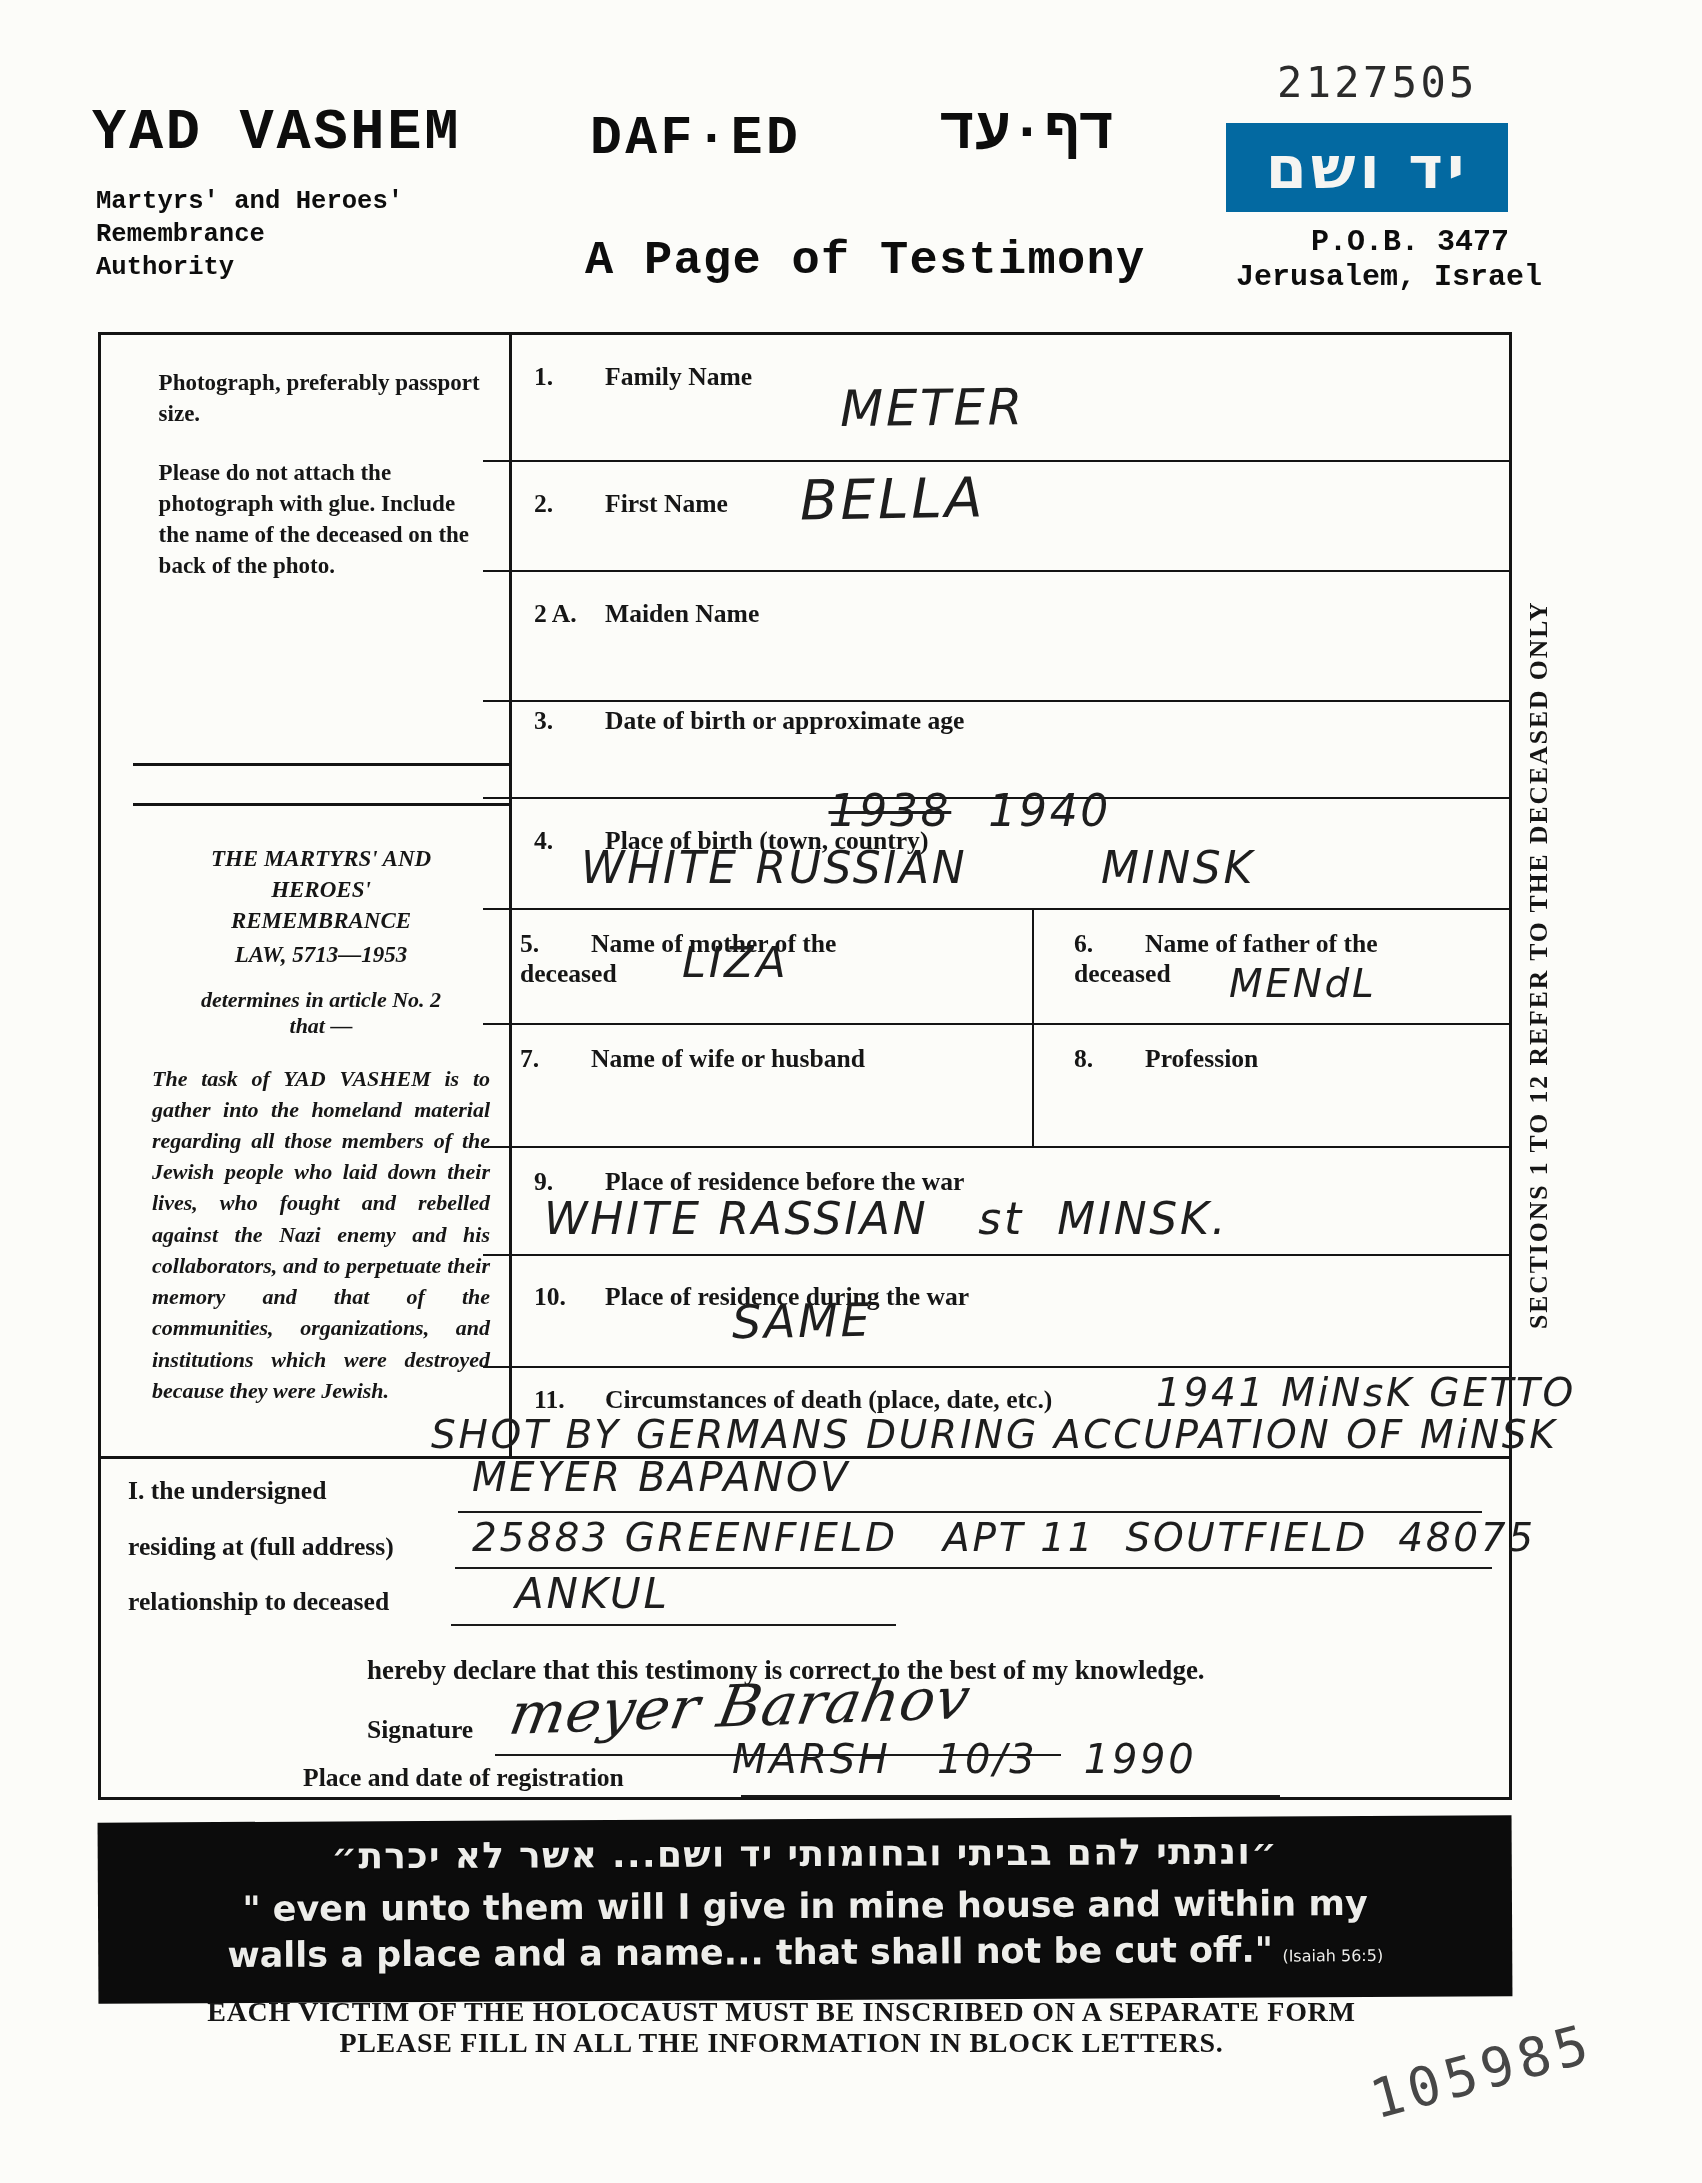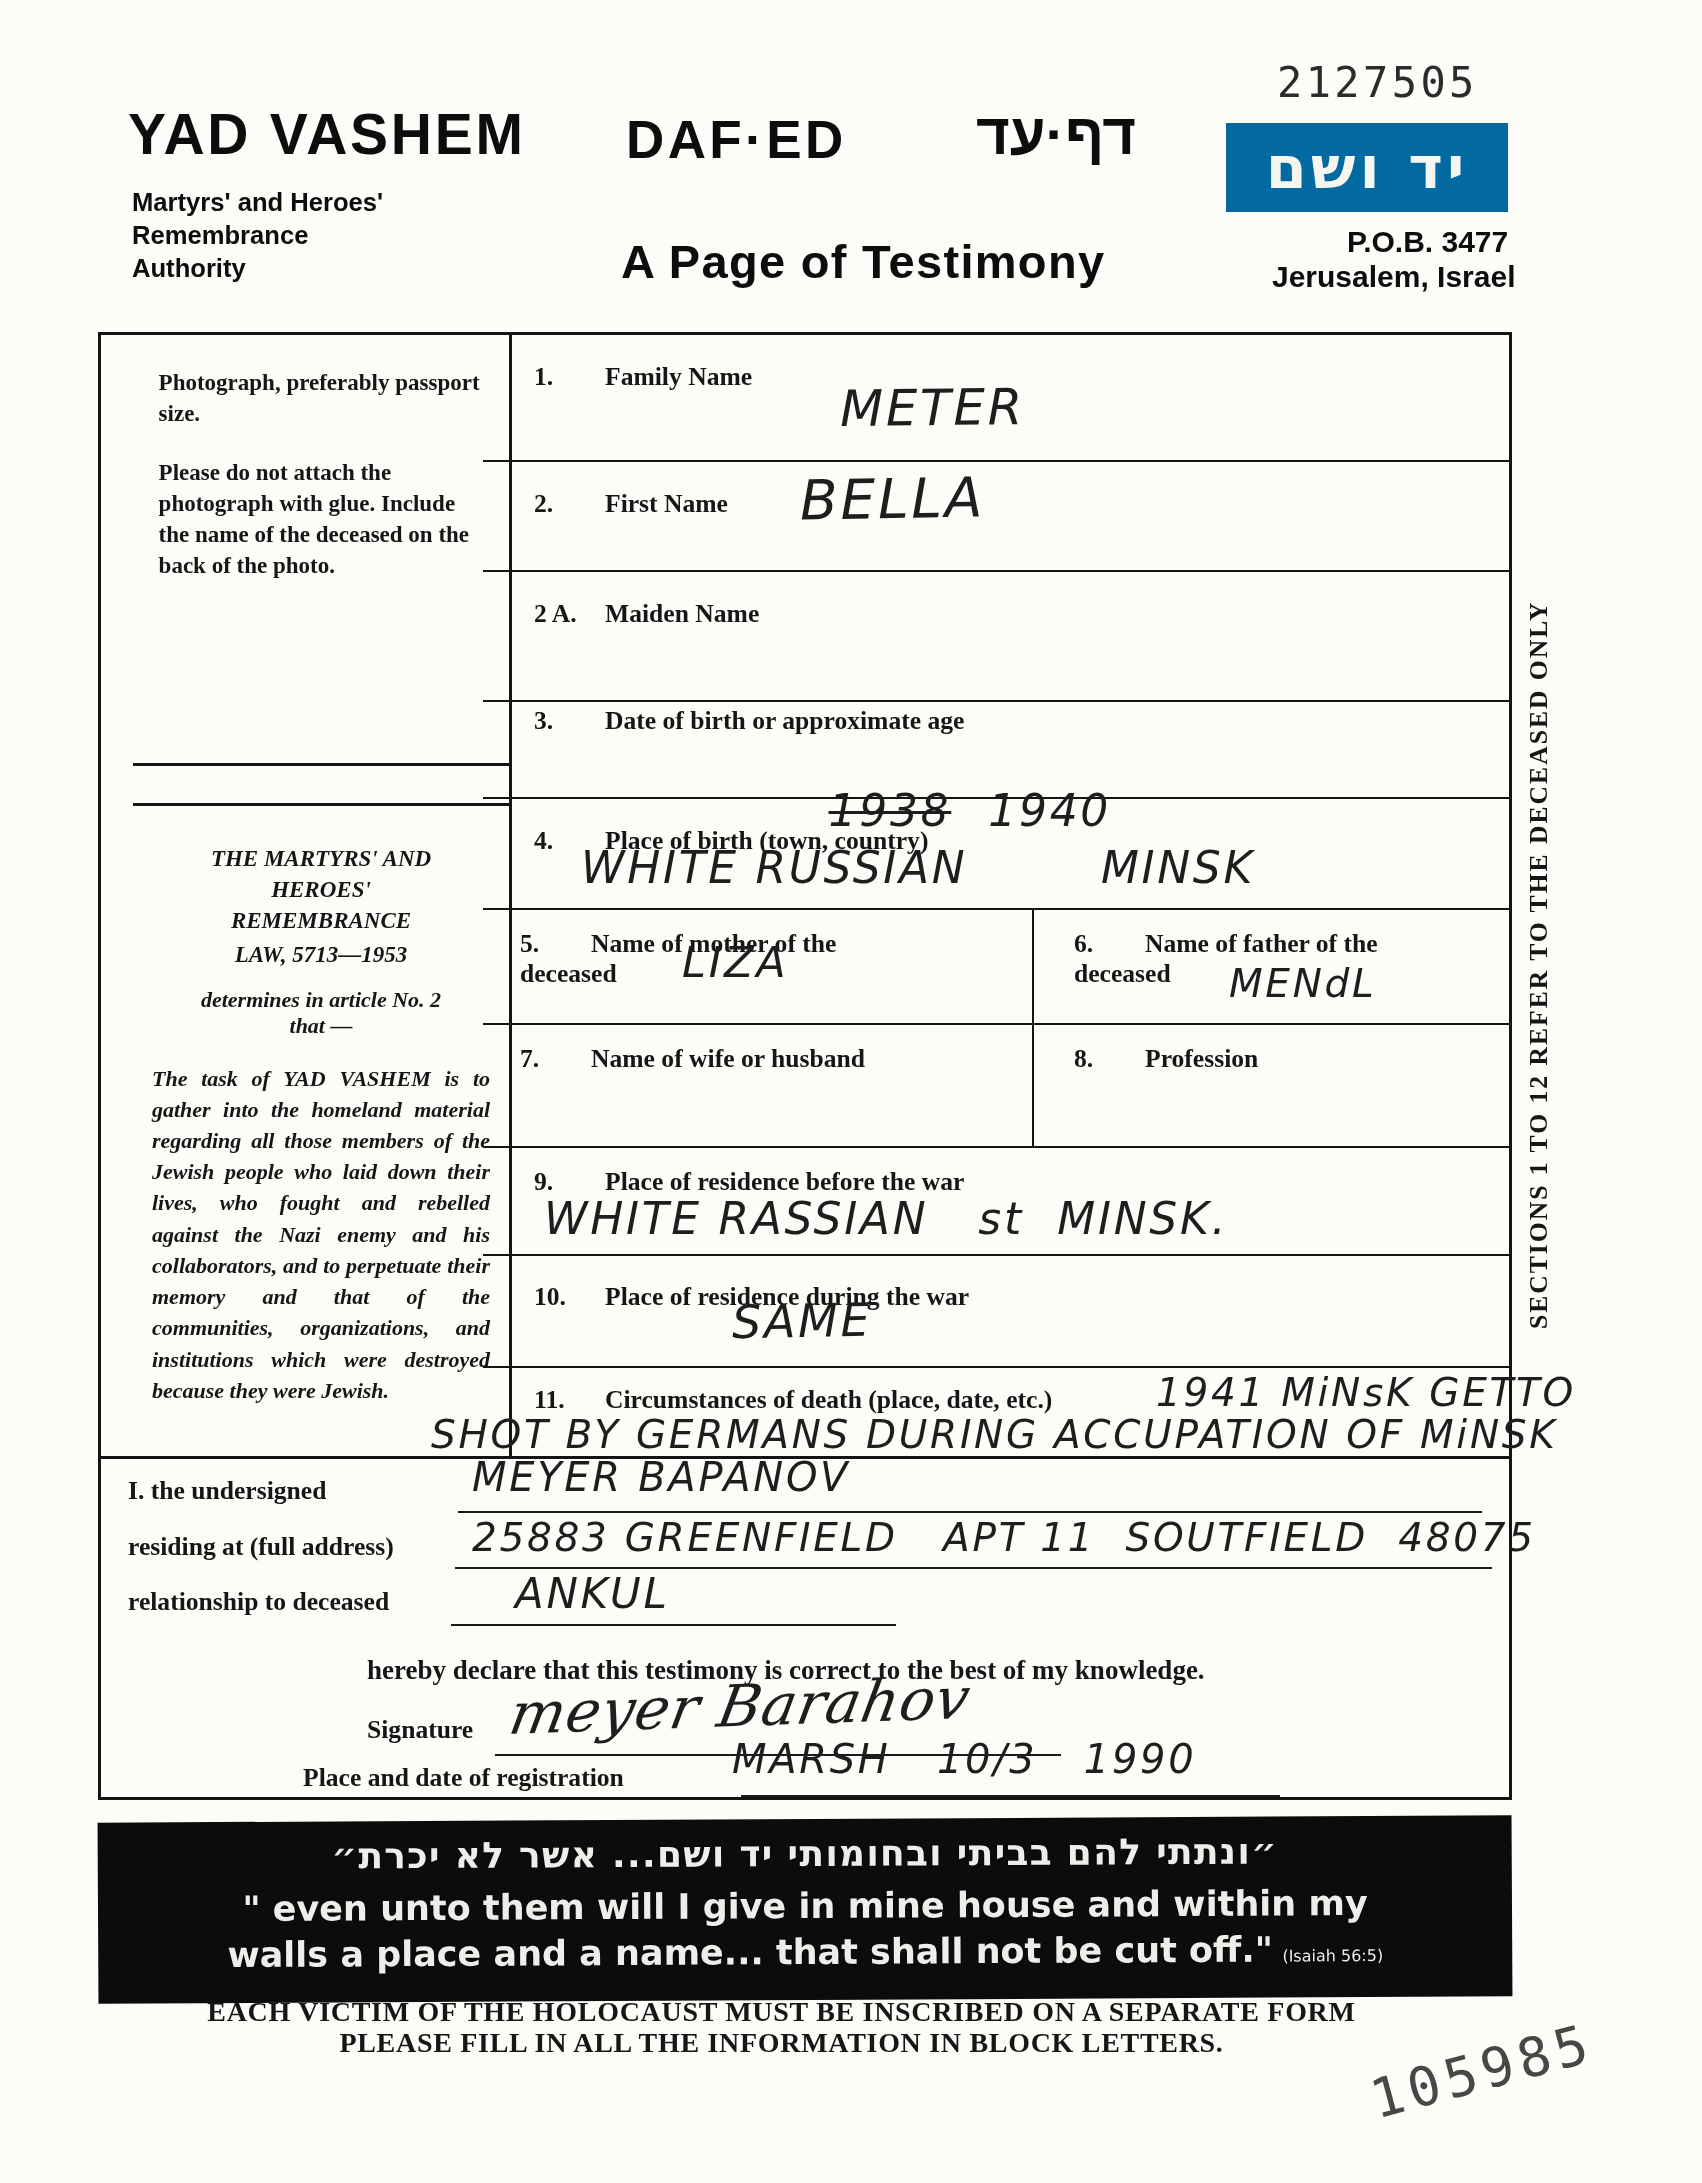--- a/index.html
+++ b/index.html
@@ -7,21 +7,21 @@
     .page {
       position: relative;
       width: 1702px; height: 2183px;
       background: #fcfcf9;
       font-family: "Liberation Serif", serif;
       color: #161616;
       overflow: hidden;
       margin: 0 auto;
     }
     .abs { position: absolute; }
-    .sans { font-family: Liberation Sans, sans-serif; margin-left: 36px; }
+    .sans { font-family: Liberation Mono, monospace; }
 
     
     .org-name   { left: 92px; top: 101px; font-size: 57px; font-weight: bold; letter-spacing: 2.7px; color: #0d0d0d; }
     .org-sub    { left: 96px; top: 186px; font-size: 25.6px; font-weight: bold; line-height: 1.28; color: #0d0d0d; }
     .daf-ed     { left: 590px; top: 109px; font-size: 53px; font-weight: bold; letter-spacing: 3.4px; color: #0d0d0d; }
     .daf-ed-he  { left: 940px; top: 100px; font-size: 58px; font-weight: bold; color: #0d0d0d; }
     .page-title { left: 585px; top: 234px; font-size: 47px; font-weight: bold; letter-spacing: 1.3px; color: #0d0d0d; }
     .serial     { left: 1277px; top: 58px; font-size: 42px; font-family: "DejaVu Sans Mono", monospace; letter-spacing: 3.4px; color: #2b2b2b; }
     .logo-box   { left: 1226px; top: 123px; width: 282px; height: 89px; background: #0369a1;
                   display: flex; align-items: center; justify-content: center; }

